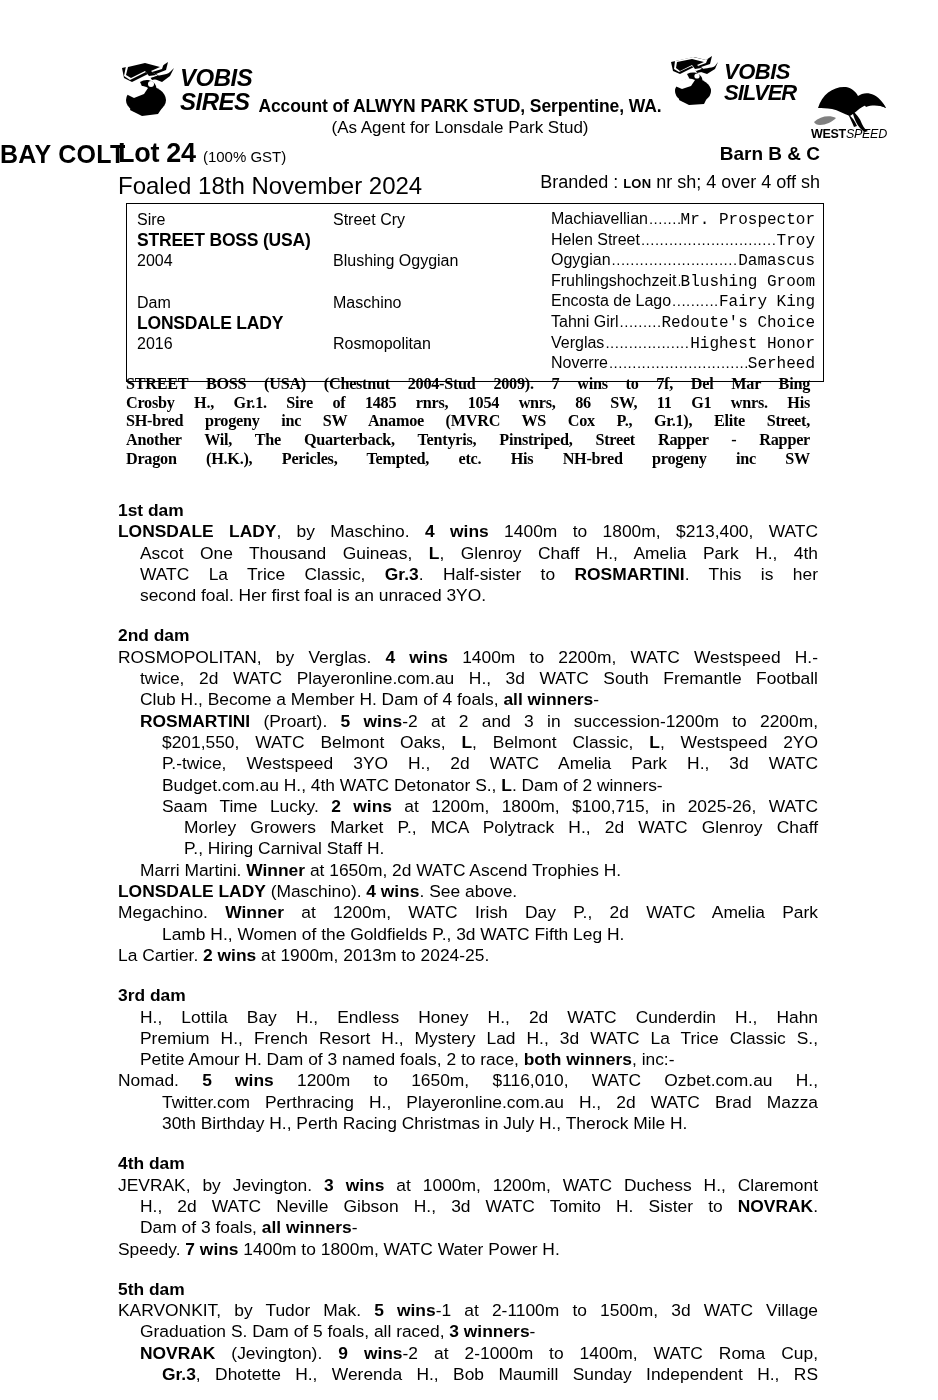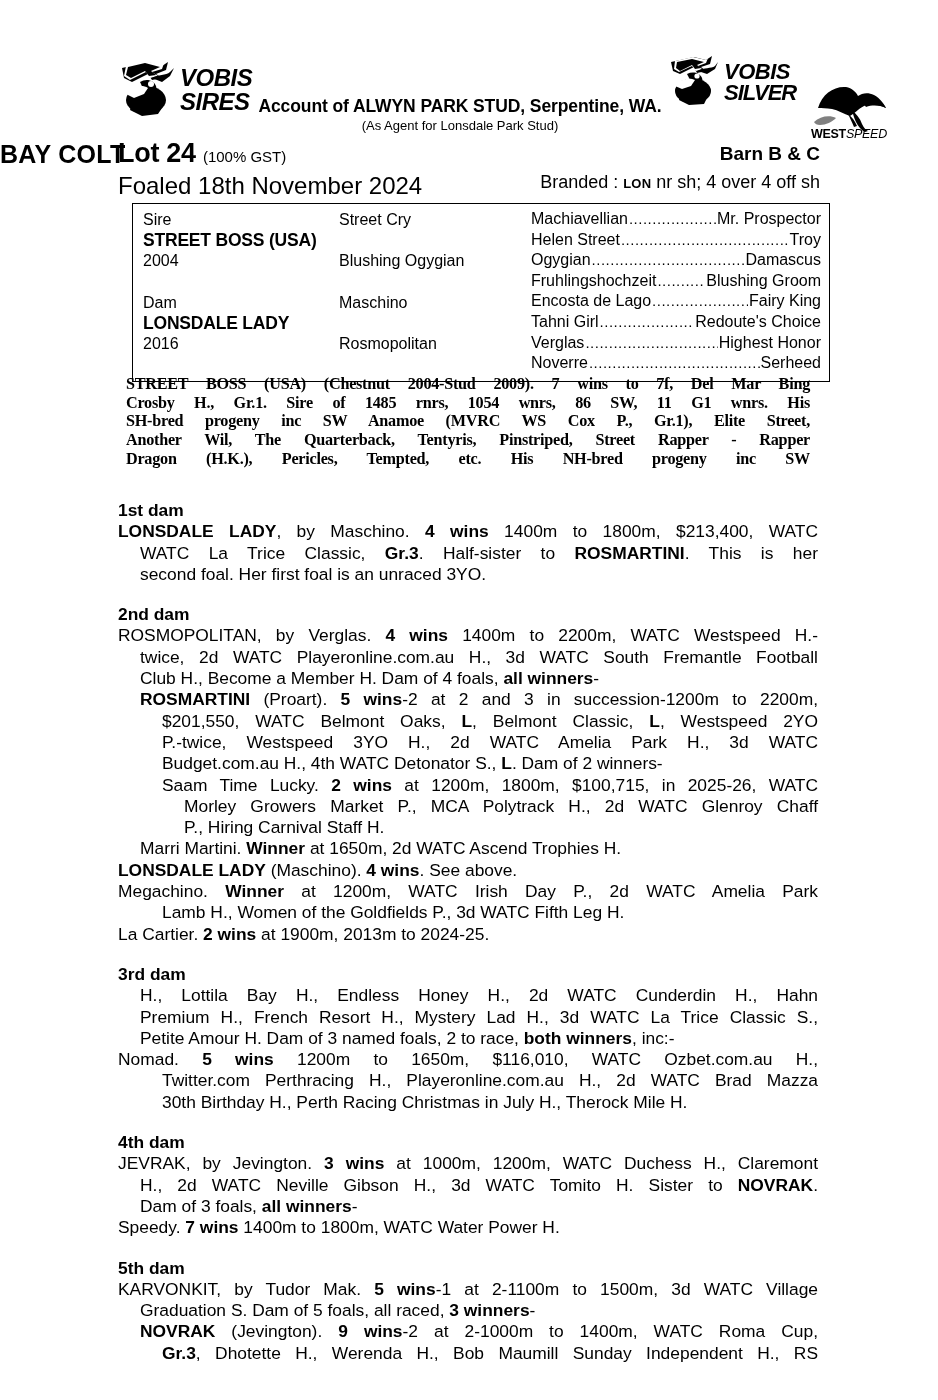--- a/index.html
+++ b/index.html
@@ -58,21 +58,21 @@
     font-size: 17.5px;
     letter-spacing: -0.1px;
     white-space: nowrap;
   }
   .agent-line {
     position: absolute;
     left: 250px;
     top: 118px;
     width: 420px;
     text-align: center;
-    font-size: 13px;
+    font-size: 17px;
   }
 
   
   .lot-row {
     position: relative;
     height: 34px;
   }
   .lot-label {
     position: absolute;
     left: 118px;
@@ -122,21 +122,21 @@
   }
   .brand-code {
     font-size: 13px;
     font-weight: bold;
     letter-spacing: 0.2px;
   }
 
   
   .ped-wrap {
     position: absolute;
-    left: 132px;
+    left: 126px;
     top: 203px;
     width: 698px;
     border: 1.5px solid #000;
     box-sizing: border-box;
     padding: 6px 0 6px 0;
   }
   .ped-grid {
     display: flex;
     width: 100%;
   }
@@ -170,31 +170,32 @@
   }
   .ped-blank { height: 20.6px; }
 
   .dotline {
     display: flex;
     align-items: baseline;
     height: 20.6px;
     font-size: 16px;
     white-space: nowrap;
     overflow: hidden;
+    margin-left: 26px;
   }
   .dotline .dl-left { flex: 0 0 auto; }
   .dotline .dl-dots {
     flex: 1 1 auto;
     overflow: hidden;
     white-space: nowrap;
     letter-spacing: 0.5px;
     font-size: 15px;
     margin: 0 1px;
   }
-  .dotline .dl-right { flex: 0 0 auto; }
+  .dotline .dl-right { flex: 0 0 auto; font-family: Liberation Mono, monospace; }
 
   
   .sire-blurb {
     position: absolute;
     left: 126px;
     top: 375px;
     width: 684px;
     font-size: 16.2px;
     font-weight: bold;
     line-height: 18.7px;
@@ -395,20 +396,21 @@
       <span class="just">Crosby H., Gr.1. Sire of 1485 rnrs, 1054 wnrs, 86 SW, 11 G1 wnrs. His</span>
       <span class="just">SH-bred progeny inc SW Anamoe (MVRC WS Cox P., Gr.1), Elite Street,</span>
       <span class="just">Another Wil, The Quarterback, Tentyris, Pinstriped, Street Rapper - Rapper</span>
       <span class="just">Dragon (H.K.), Pericles, Tempted, etc. His NH-bred progeny inc SW</span>
     </div>
 
   <div class="body-text" id="body-text">
       <div class="dam-head">1st dam</div>
       <div class="para">
         <span class="ln i1"><b>LONSDALE LADY</b><span>, by Maschino. </span><b>4 wins</b><span> 1400m to 1800m, $213,400, WATC</span></span>
+        <span class="ln i2"><span>Ascot One Thousand Guineas, </span><b>L</b><span>, Glenroy Chaff H., Amelia Park H., 4th</span></span>
         <span class="ln i2"><span>WATC La Trice Classic, </span><b>Gr.3</b><span>. Half-sister to </span><b>ROSMARTINI</b><span>. This is her</span></span>
         <span class="ln i2 last"><span>second foal. Her first foal is an unraced 3YO.</span></span>
       </div>
       <div class="sec-gap"></div>
       <div class="dam-head">2nd dam</div>
       <div class="para">
         <span class="ln i1"><span>ROSMOPOLITAN, by Verglas. </span><b>4 wins</b><span> 1400m to 2200m, WATC Westspeed H.-</span></span>
         <span class="ln i2"><span>twice, 2d WATC Playeronline.com.au H., 3d WATC South Fremantle Football</span></span>
         <span class="ln i2 last"><span>Club H., Become a Member H. Dam of 4 foals, </span><b>all winners</b><span>-</span></span>
         <span class="ln i2"><b>ROSMARTINI</b><span> (Proart). </span><b>5 wins</b><span>-2 at 2 and 3 in succession-1200m to 2200m,</span></span>

